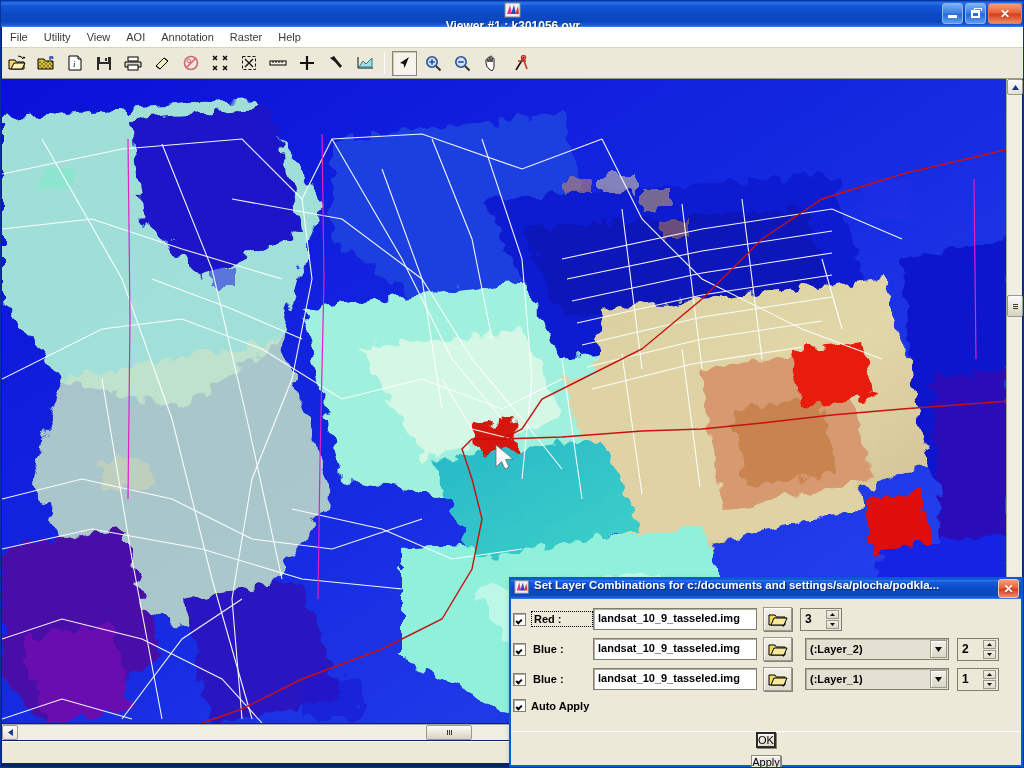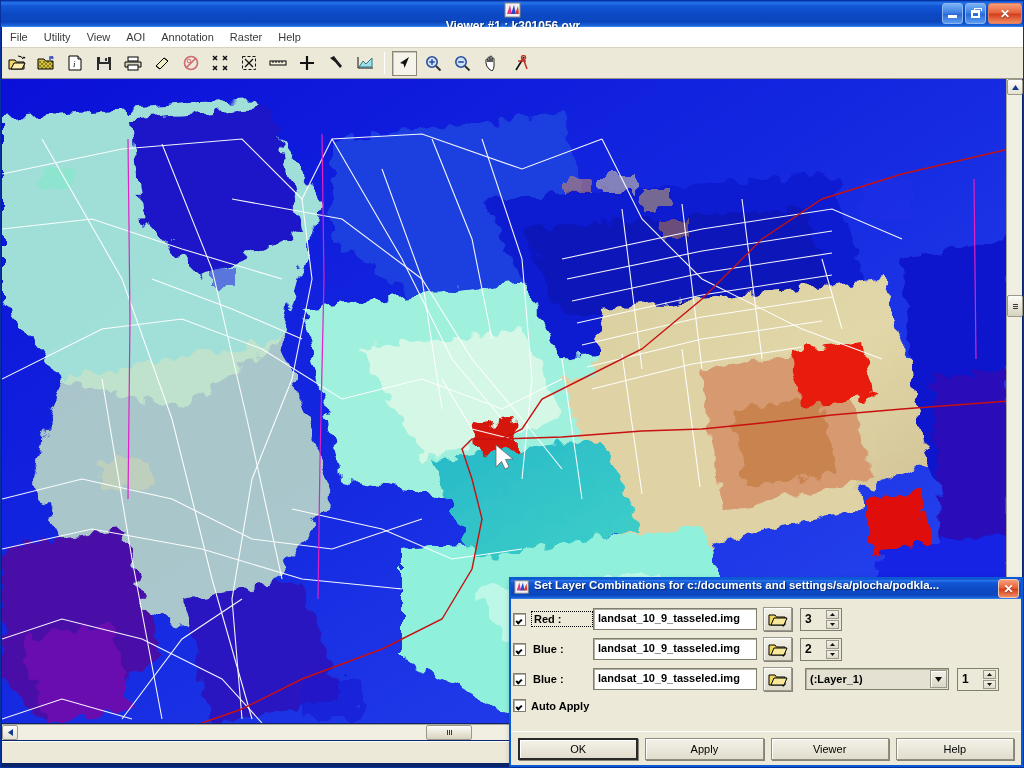--- a/index.html
+++ b/index.html
@@ -206,20 +206,21 @@
     flex:1; background: linear-gradient(to bottom,#f3f1e6,#dcd9c9);
     border: 1px solid #9c998c; display:flex; align-items:center; justify-content:center;
   }
   .autorow { display:flex; align-items:center; margin: 8px 0 0 0; }
   .autorow .lb { font-size: 11px; }
 
   #btnbar {
     position: absolute; left: 0; bottom: 0; width: 510px; height: 34px;
     display: flex; align-items: center; padding: 0 7px; gap: 7px;
     border-top: 1px solid #fff;
+    flex-direction: column;
   }
   .dbtn {
     height: 22px; flex: 1;
     background: linear-gradient(to bottom,#f4f2e8,#e0ddcd);
     border: 1px solid #908d80;
     box-shadow: inset 1px 1px 0 #fff, 1px 1px 0 #86837a;
     font-size: 11px; color: #000;
     display: flex; align-items: center; justify-content: center;
   }
   .dbtn.default { border: 2px solid #2a2a2a; }
@@ -630,20 +631,28 @@
         <div class="cb checked"></div>
         <div class="chan-label">Blue :</div>
         <div class="fname">landsat_10_9_tasseled.img</div>
         <div class="browse">
           <svg width="20" height="15" viewBox="0 0 20 15">
             <path d="M1 3 h6 l1.5 2 H17 v8 H1 Z" fill="#f2d75e" stroke="#000"></path>
             <path d="M3 13 L6 6 H19 L16 13 Z" fill="#f7e89a" stroke="#000"></path>
             <path d="M14 13 l2.5 0 l-1.2 2 z" fill="#000"></path>
           </svg>
         </div>
+        <div class="layersel">
+          <span>(:Layer_2)</span>
+          <span class="arrowbox">
+            <svg width="7" height="5" viewBox="0 0 7 5">
+                <path d="M0 0 H7 L3.5 5 Z" fill="#111"></path>
+              </svg>
+          </span>
+        </div>
         <div class="spin">
           <span>2</span>
           <span class="sbtns">
             <span class="sb">
               <svg width="5" height="3" viewBox="0 0 5 3">
                   <path d="M2.5 0 L5 3 H0 Z" fill="#111"></path>
                 </svg>
               </span>
             <span class="sb">
               <svg width="5" height="3" viewBox="0 0 5 3">

